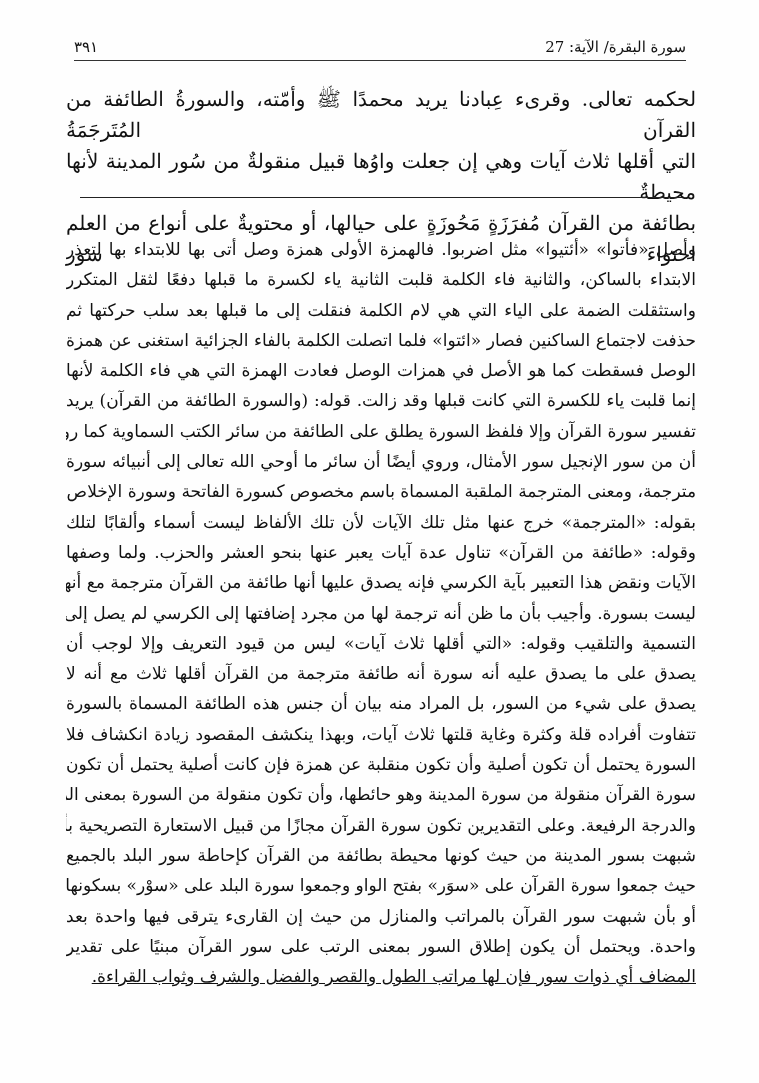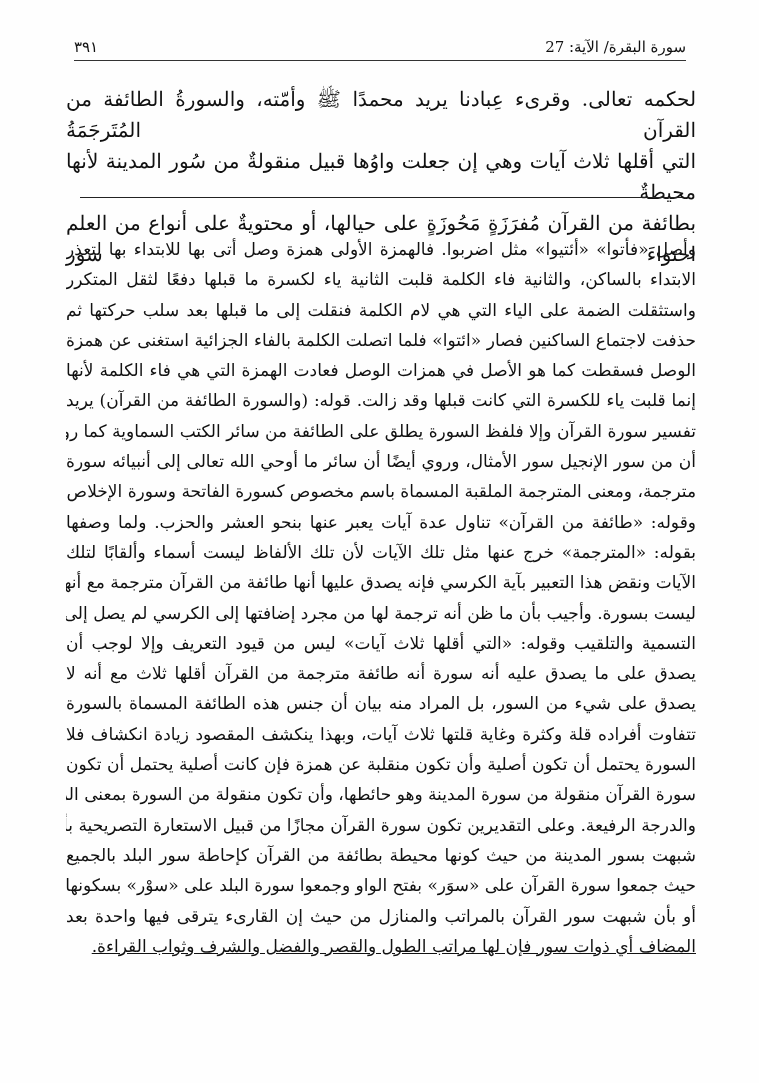--- a/index.html
+++ b/index.html
@@ -101,28 +101,29 @@
 <div class="commentary">
   <span class="line">وأصل «فأتوا» «أئتيوا» مثل اضربوا. فالهمزة الأولى همزة وصل أتى بها للابتداء بها لتعذر</span>
   <span class="line">الابتداء بالساكن، والثانية فاء الكلمة قلبت الثانية ياء لكسرة ما قبلها دفعًا لثقل المتكرر</span>
   <span class="line">واستثقلت الضمة على الياء التي هي لام الكلمة فنقلت إلى ما قبلها بعد سلب حركتها ثم</span>
   <span class="line">حذفت لاجتماع الساكنين فصار «ائتوا» فلما اتصلت الكلمة بالفاء الجزائية استغنى عن همزة</span>
   <span class="line">الوصل فسقطت كما هو الأصل في همزات الوصل فعادت الهمزة التي هي فاء الكلمة لأنها</span>
   <span class="line"><span>إنما قلبت ياء للكسرة التي كانت قبلها وقد زالت. </span><span class="bold">قوله:</span><span> (والسورة الطائفة من القرآن) يريد</span></span>
   <span class="line">تفسير سورة القرآن وإلا فلفظ السورة يطلق على الطائفة من سائر الكتب السماوية كما روي</span>
   <span class="line">أن من سور الإنجيل سور الأمثال، وروي أيضًا أن سائر ما أوحي الله تعالى إلى أنبيائه سورة</span>
   <span class="line">مترجمة، ومعنى المترجمة الملقبة المسماة باسم مخصوص كسورة الفاتحة وسورة الإخلاص.</span>
+  <span class="line">بقوله: «المترجمة» خرج عنها مثل تلك الآيات لأن تلك الألفاظ ليست أسماء وألقابًا لتلك</span>
   <span class="line">وقوله: «طائفة من القرآن» تناول عدة آيات يعبر عنها بنحو العشر والحزب. ولما وصفها</span>
-  <span class="line">بقوله: «المترجمة» خرج عنها مثل تلك الآيات لأن تلك الألفاظ ليست أسماء وألقابًا لتلك</span>
   <span class="line">الآيات ونقض هذا التعبير بآية الكرسي فإنه يصدق عليها أنها طائفة من القرآن مترجمة مع أنها</span>
   <span class="line">ليست بسورة. وأجيب بأن ما ظن أنه ترجمة لها من مجرد إضافتها إلى الكرسي لم يصل إلى</span>
   <span class="line">التسمية والتلقيب وقوله: «التي أقلها ثلاث آيات» ليس من قيود التعريف وإلا لوجب أن</span>
   <span class="line">يصدق على ما يصدق عليه أنه سورة أنه طائفة مترجمة من القرآن أقلها ثلاث مع أنه لا</span>
   <span class="line">يصدق على شيء من السور، بل المراد منه بيان أن جنس هذه الطائفة المسماة بالسورة</span>
   <span class="line">تتفاوت أفراده قلة وكثرة وغاية قلتها ثلاث آيات، وبهذا ينكشف المقصود زيادة انكشاف فلا</span>
   <span class="line">السورة يحتمل أن تكون أصلية وأن تكون منقلبة عن همزة فإن كانت أصلية يحتمل أن تكون</span>
   <span class="line">سورة القرآن منقولة من سورة المدينة وهو حائطها، وأن تكون منقولة من السورة بمعنى الرتبة</span>
   <span class="line">والدرجة الرفيعة. وعلى التقديرين تكون سورة القرآن مجازًا من قبيل الاستعارة التصريحية بأن</span>
   <span class="line">شبهت بسور المدينة من حيث كونها محيطة بطائفة من القرآن كإحاطة سور البلد بالجميع</span>
   <span class="line">حيث جمعوا سورة القرآن على «سوَر» بفتح الواو وجمعوا سورة البلد على «سوْر» بسكونها</span>
   <span class="line">أو بأن شبهت سور القرآن بالمراتب والمنازل من حيث إن القارىء يترقى فيها واحدة بعد</span>
+  <span class="line">واحدة. ويحتمل أن يكون إطلاق السور بمعنى الرتب على سور القرآن مبنيًا على تقدير</span>
   <span class="line final">المضاف أي ذوات سور فإن لها مراتب الطول والقصر والفضل والشرف وثواب القراءة.</span>
 </div>
 
 </body></html>

